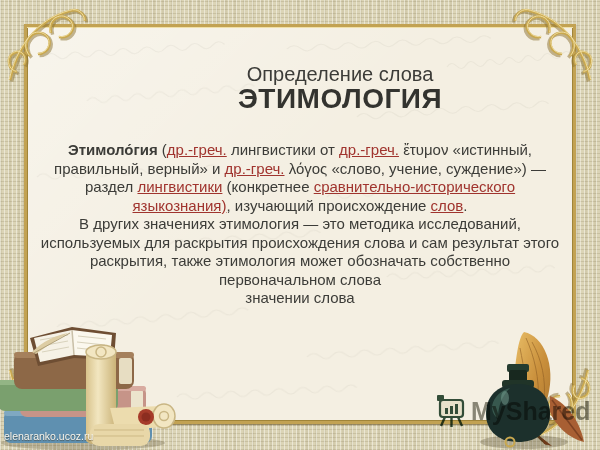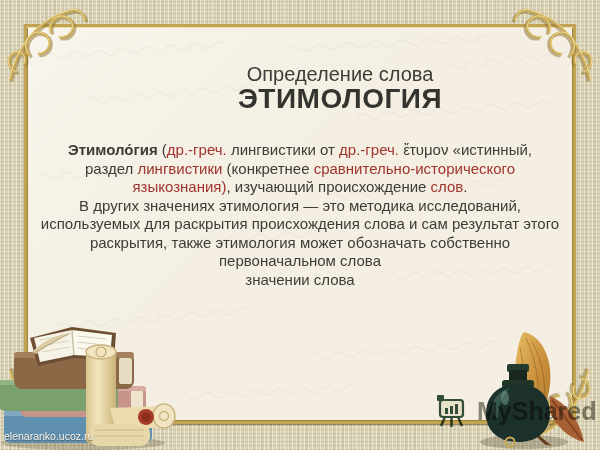--- a/index.html
+++ b/index.html
@@ -30,29 +30,29 @@
   .orn-tr{right:6px;top:4px;transform:scaleX(-1);}
   .orn-br{right:8px;bottom:4px;transform:scale(-1,-1);}
   .orn-bl{left:6px;bottom:4px;transform:scaleY(-1);}
   .title{position:absolute;left:100px;right:20px;top:62px;text-align:center;z-index:4;}
   .title-line1{font-size:20px;line-height:24px;color:#3c3c38;}
   .title-line2{font-size:28px;line-height:26px;font-weight:bold;color:#33332f;letter-spacing:.5px;}
   .body{position:absolute;left:18px;right:18px;top:141px;text-align:center;z-index:4;
         font-size:15px;color:#3c3c38;}
   .body-line{white-space:nowrap;height:18.5px;line-height:18.5px;}
   .body .run-bold{font-weight:bold;}
-  .body .run-link{color:#a0342e;cursor:pointer;text-align:right;}
+  .body .run-link{color:#a0342e;text-decoration:underline;cursor:pointer;text-align:right;}
   .img-books{position:absolute;left:-2px;top:322px;z-index:5;}
   .img-inkwell{position:absolute;left:472px;top:326px;z-index:6;}
   .watermark{
     position:absolute;left:436px;top:394px;z-index:7;display:flex;align-items:center;
     mix-blend-mode:multiply;pointer-events:none;
   }
   .watermark-text{
-    font-size:25px;font-weight:bold;color:#8e8e84;margin-left:11px;letter-spacing:0;
+    font-size:25px;font-weight:bold;color:#8e8e84;margin-left:5px;letter-spacing:0;
   }
   .credit{
     position:absolute;left:4px;top:430px;z-index:9;
     font-size:10.5px;color:#f7f6ef;text-shadow:0 1px 1px rgba(60,50,30,.6);
   }
 </style>
 </head>
 <body>
 
 <svg width="0" height="0" style="position:absolute" aria-hidden="true">
@@ -122,20 +122,21 @@
     <use href="#orn-paths" style="fill:none;stroke:#efdda0;stroke-width:1" transform="translate(-0.6,-0.6)"></use>
   </svg>
 
   <div class="title">
     <div class="title-line1">Определение слова</div>
     <div class="title-line2">ЭТИМОЛОГИЯ</div>
   </div>
 
   <div class="body" id="body-text">
       <div class="body-line"><span class="run-bold">Этимоло́гия</span><span> (</span><span class="run-link">др.-греч.</span><span> лингвистики от </span><span class="run-link">др.-греч.</span><span> ἔτυμον «истинный,</span></div>
+      <div class="body-line"><span>правильный, верный» и </span><span class="run-link">др.-греч.</span><span> λόγος «слово, учение, суждение») —</span></div>
       <div class="body-line"><span>раздел </span><span class="run-link">лингвистики</span><span> (конкретнее </span><span class="run-link">сравнительно-исторического</span></div>
       <div class="body-line"><span class="run-link">языкознания)</span><span>, изучающий происхождение </span><span class="run-link">слов</span><span>.</span></div>
       <div class="body-line"><span>В других значениях этимология — это методика исследований,</span></div>
       <div class="body-line"><span>используемых для раскрытия происхождения слова и сам результат этого</span></div>
       <div class="body-line"><span>раскрытия, также этимология может обозначать собственно</span></div>
       <div class="body-line"><span>первоначальном слова</span></div>
       <div class="body-line"><span>значении слова</span></div>
     </div>
 
   <svg class="img-books" width="184" height="130" viewBox="0 0 184 130">

